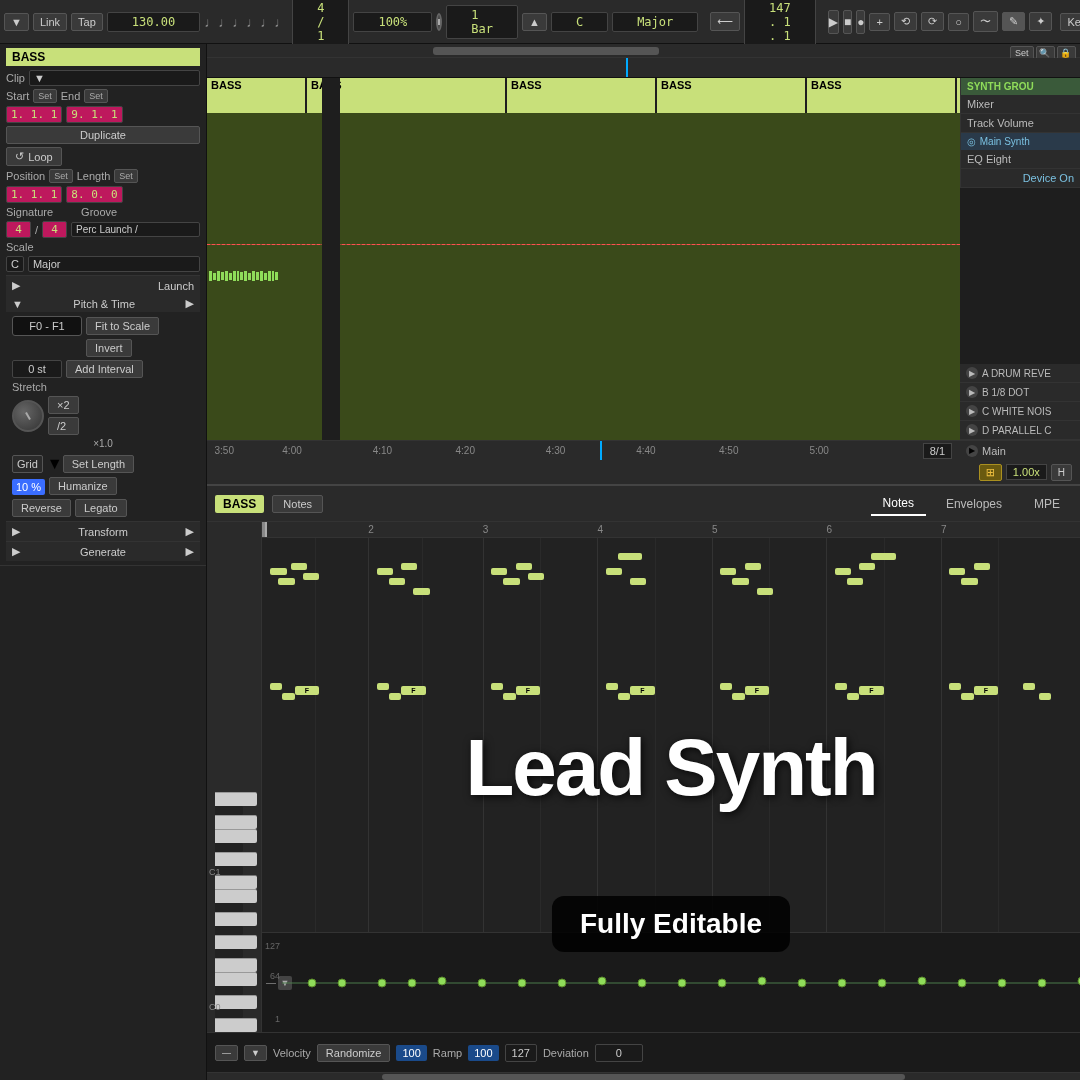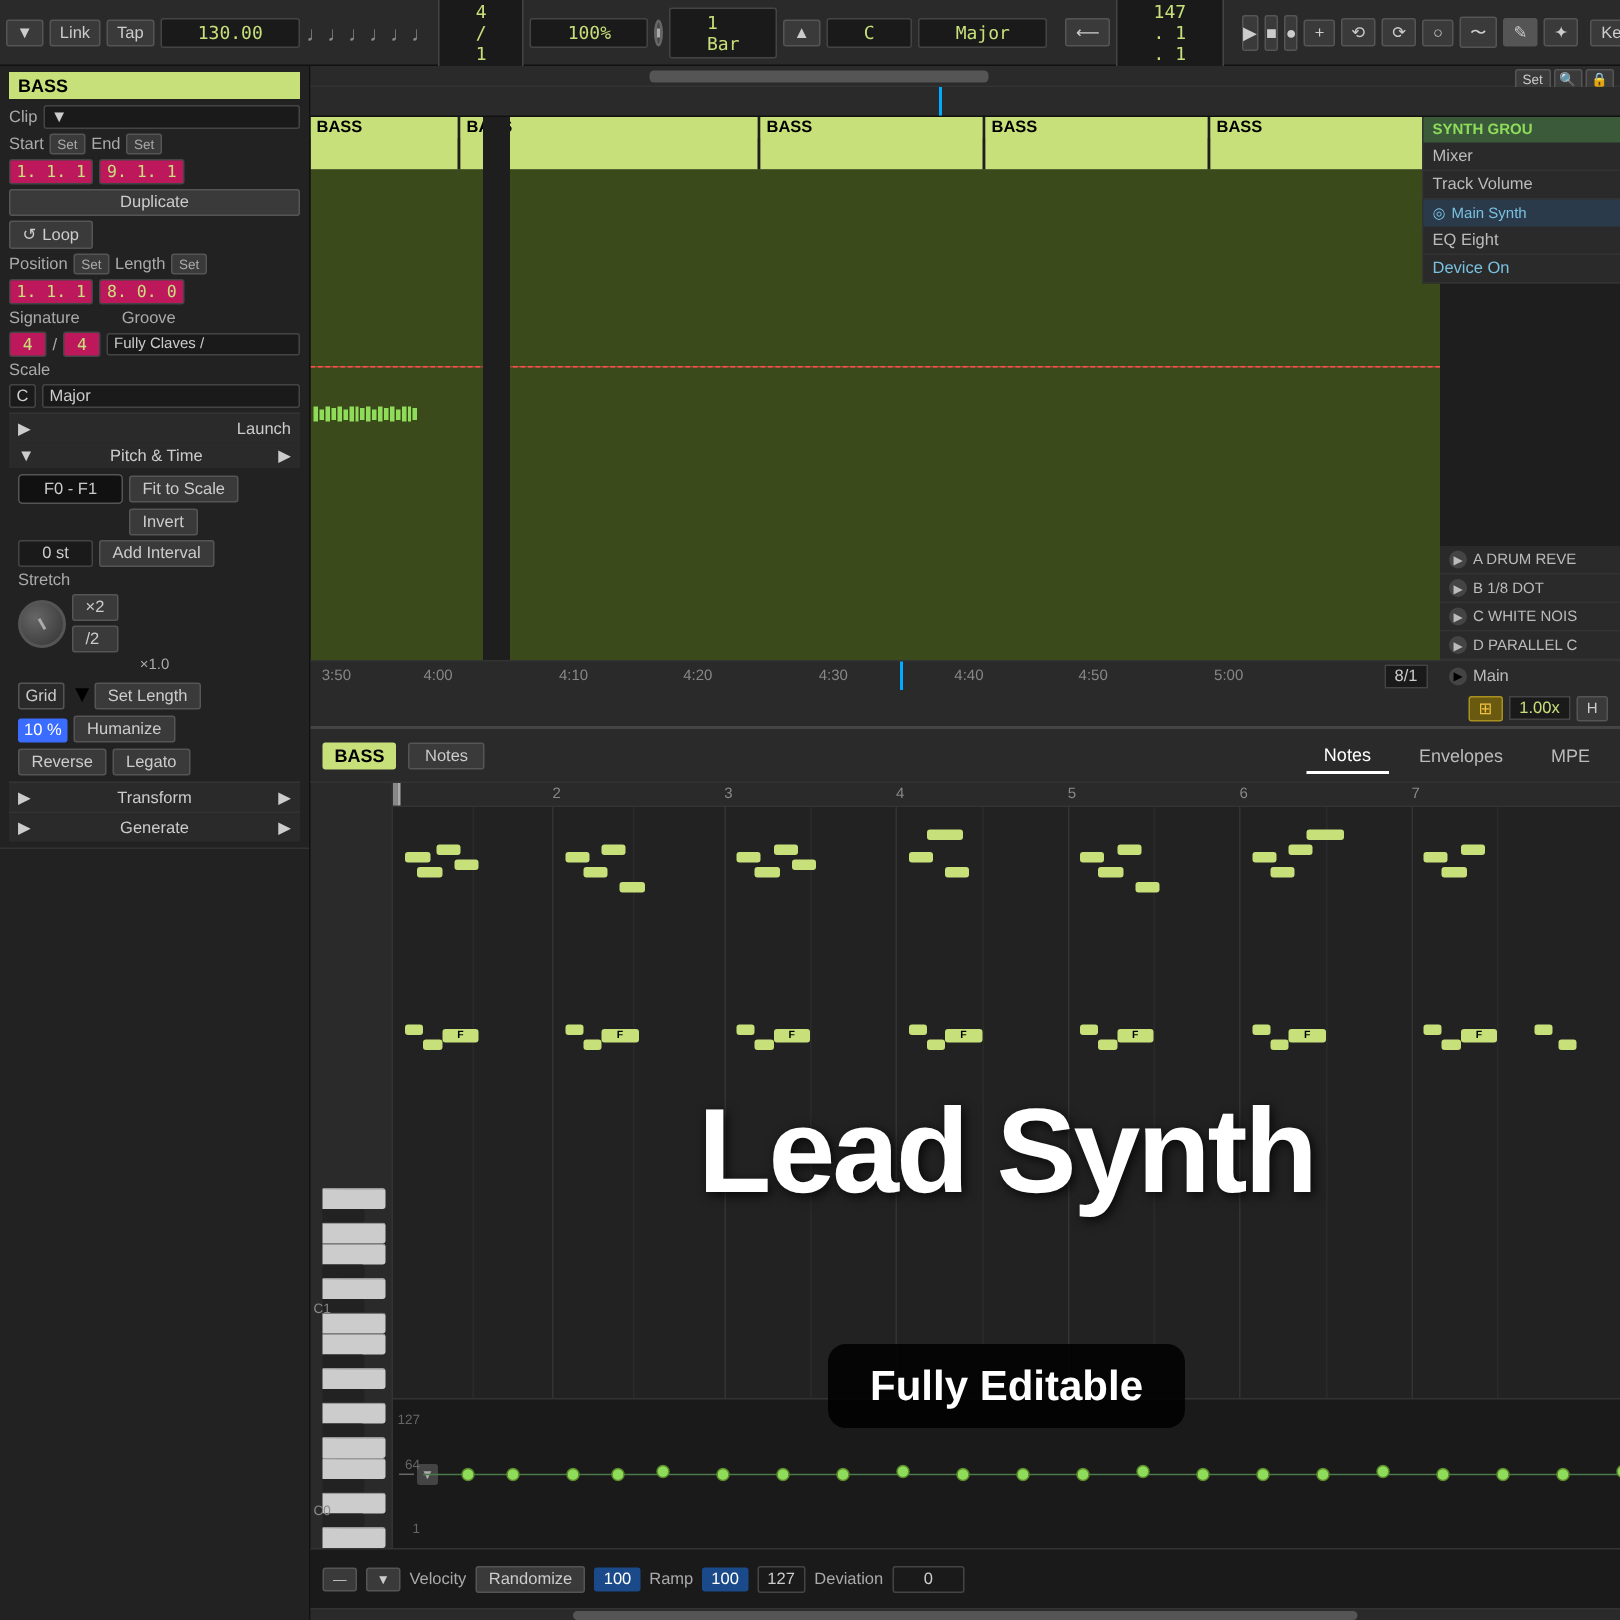--- a/index.html
+++ b/index.html
@@ -273,21 +273,21 @@
       flex: 1;
       position: relative;
       overflow: hidden;
     }
 
     
     #synth-panel {
       position: absolute;
       right: 0;
       top: 0;
-      width: 132px;
+      width: 120px;
       background: #2a2a2a;
       border-left: 1px solid #333;
       z-index: 10;
     }
     .synth-panel-header {
       background: #3a5a3a;
       color: #8fdc5a;
       font-size: 10px;
       padding: 3px 6px;
       font-weight: bold;
@@ -310,20 +310,21 @@
     }
     .synth-sub-item {
       padding: 3px 6px;
       color: #bbb;
       font-size: 11px;
       cursor: pointer;
       border-bottom: 1px solid #333;
     }
     .device-on-active {
       color: #7ac0e0;
+      text-align: right;
     }
 
     
     #return-tracks {
       position: absolute;
       right: 0;
       bottom: 0;
       width: 120px;
       background: #2a2a2a;
     }
@@ -680,21 +681,21 @@
 
       <div class="panel-row">
         <span class="panel-label">Signature</span>
         <span style="margin-left:24px;" class="panel-label">Groove</span>
       </div>
 
       <div class="panel-row">
         <div class="value-box" style="min-width:25px;">4</div>
         <span style="color:#aaa;">/</span>
         <div class="value-box" style="min-width:25px;">4</div>
-        <div class="select-box" style="flex:1;font-size:10px;">Fully Claves /</div>
+        <div class="select-box" style="flex:1;font-size:10px;">Perc Launch /</div>
       </div>
 
       <div class="panel-row">
         <span class="panel-label">Scale</span>
       </div>
       <div class="panel-row">
         <div class="select-box">C</div>
         <div class="select-box" style="flex:1;">Major</div>
       </div>
 

